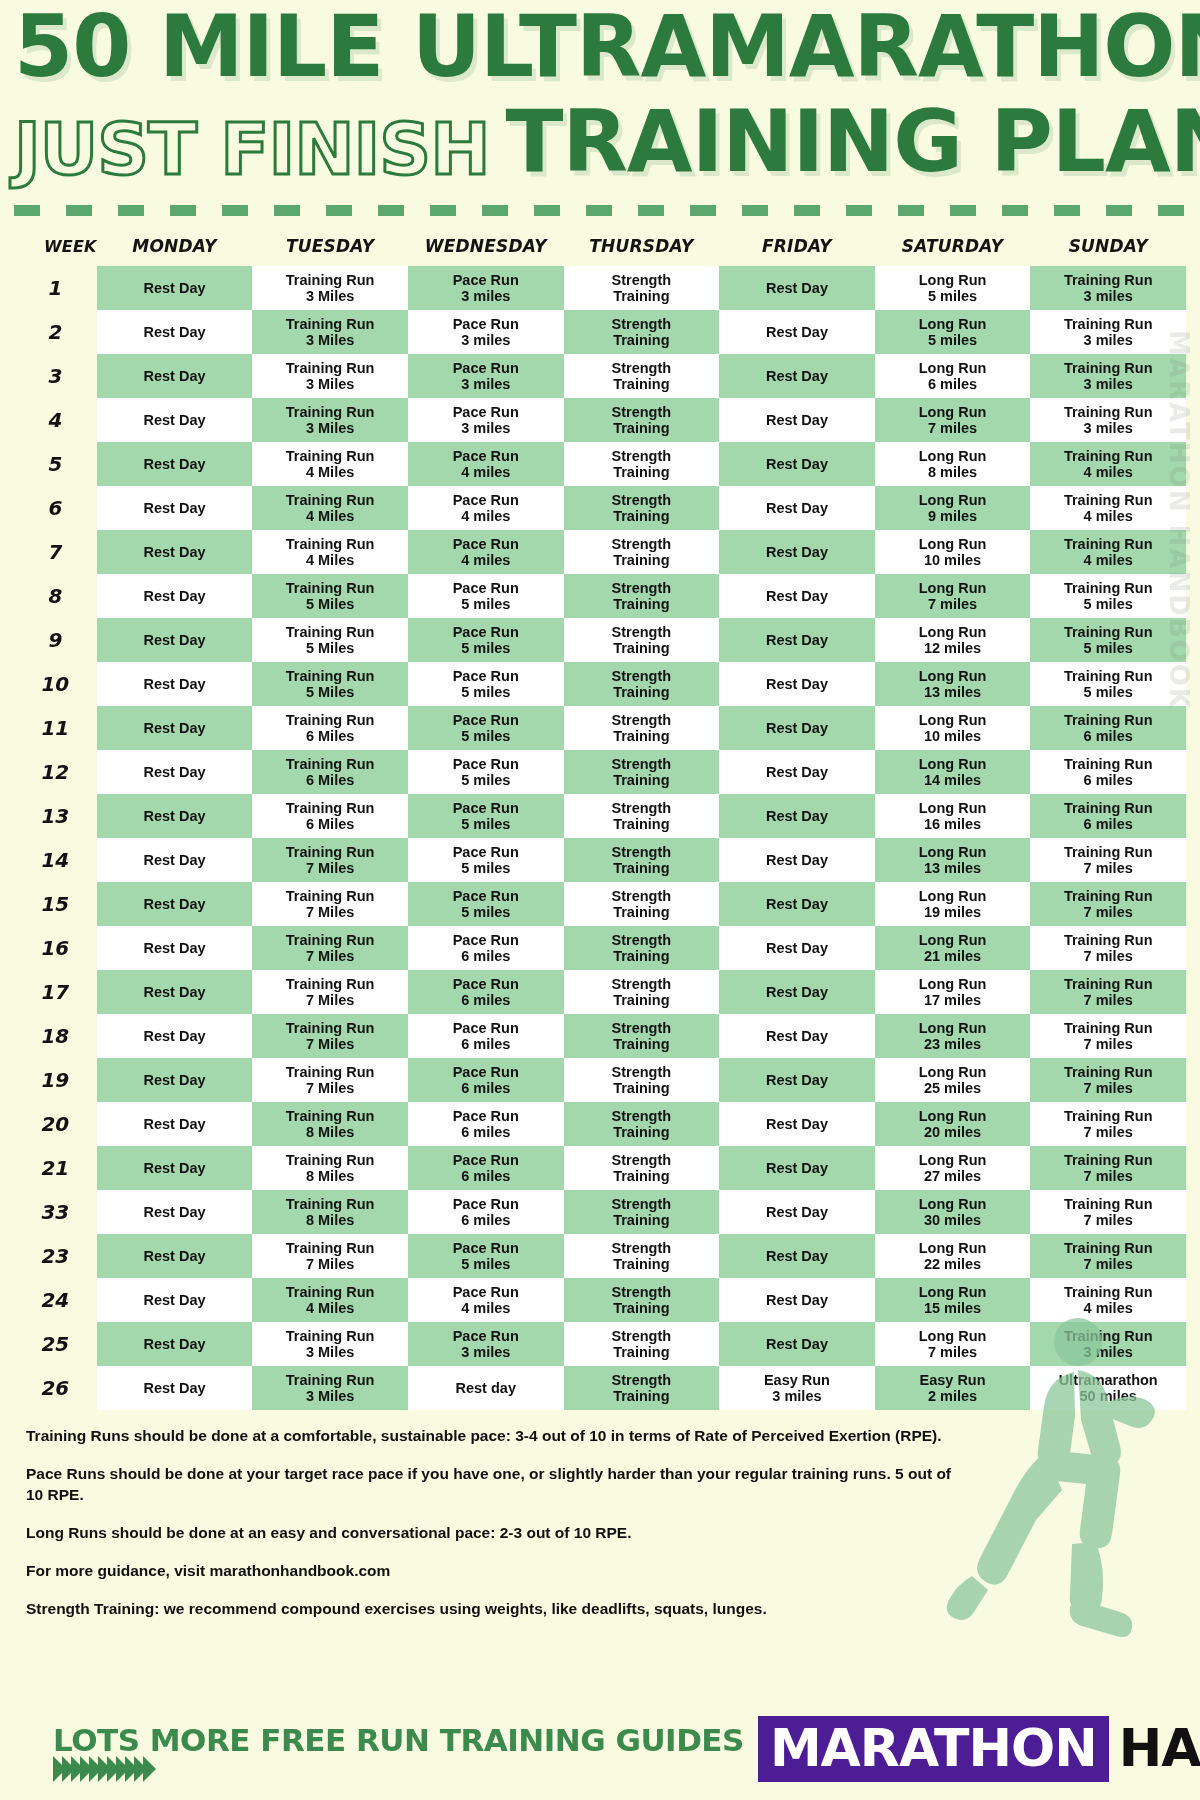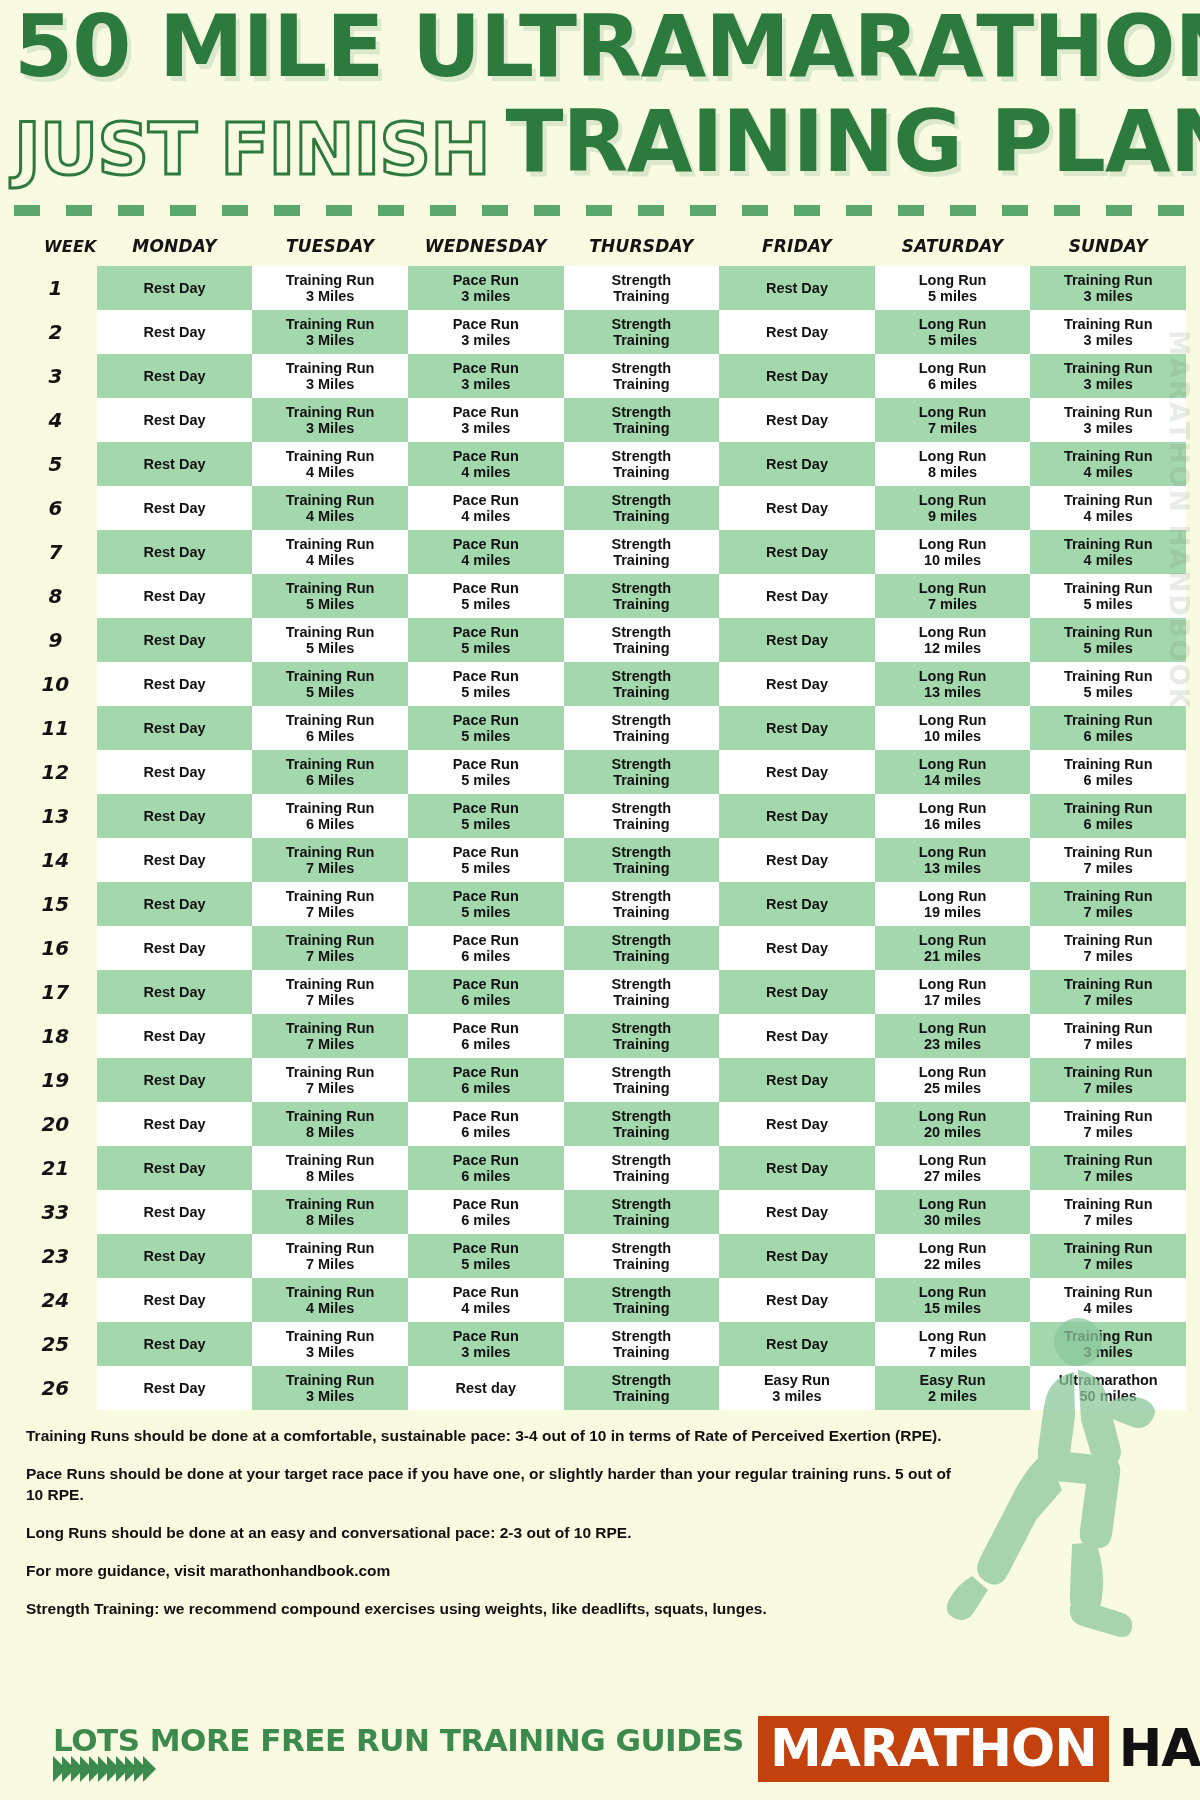--- a/index.html
+++ b/index.html
@@ -114,21 +114,21 @@
   .chevs{display:flex;align-items:center;}
   .chev{
     width:0;height:0;
     border-top:13px solid transparent;
     border-bottom:13px solid transparent;
     border-left:13px solid #3c8a4e;
     margin-right:-4px;
   }
   .logo{display:flex;align-items:stretch;margin-left:auto;}
   .logo-a{
-    background:#c2410c;color:#fff;
+    background:#4c1d95;color:#fff;
     font-family:"DejaVu Sans",sans-serif;font-weight:900;
     font-size:52px;letter-spacing:-1px;padding:6px 12px 8px 12px;
     line-height:1;
   }
   .logo-b{
     color:#111;
     font-family:"DejaVu Sans",sans-serif;font-weight:900;
     font-size:52px;letter-spacing:-1px;padding:6px 0 8px 10px;
     line-height:1;
   }

